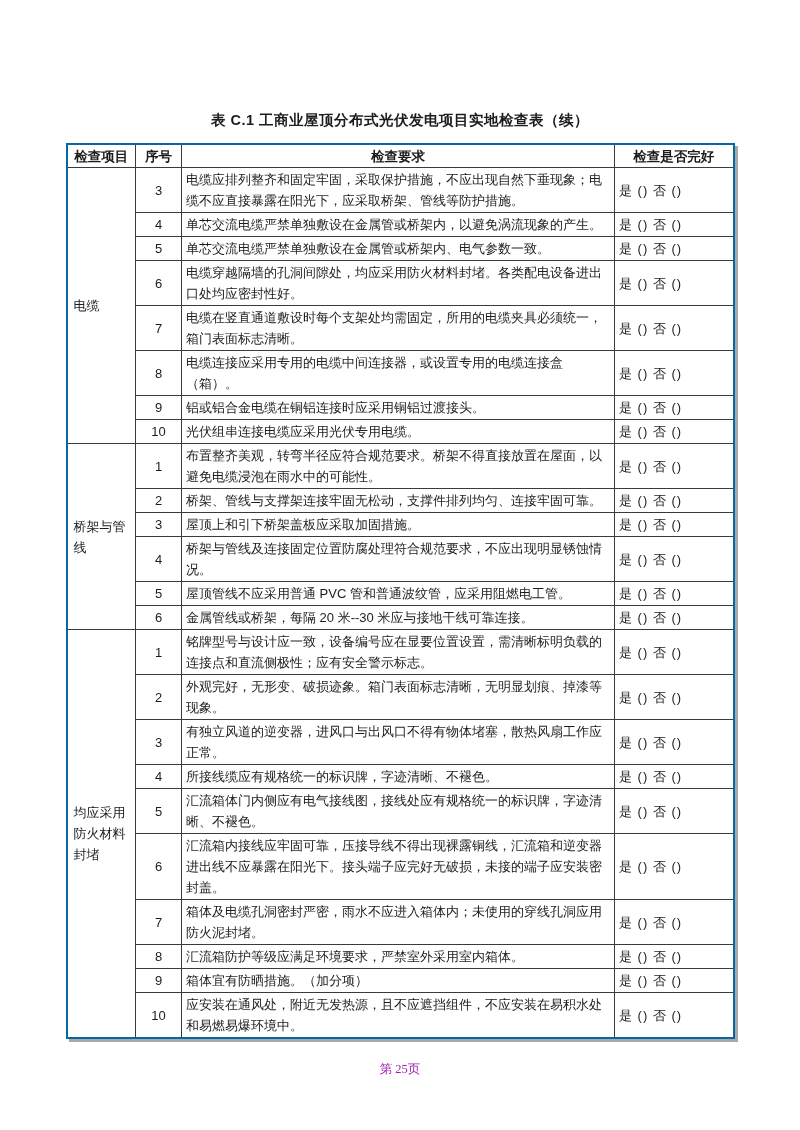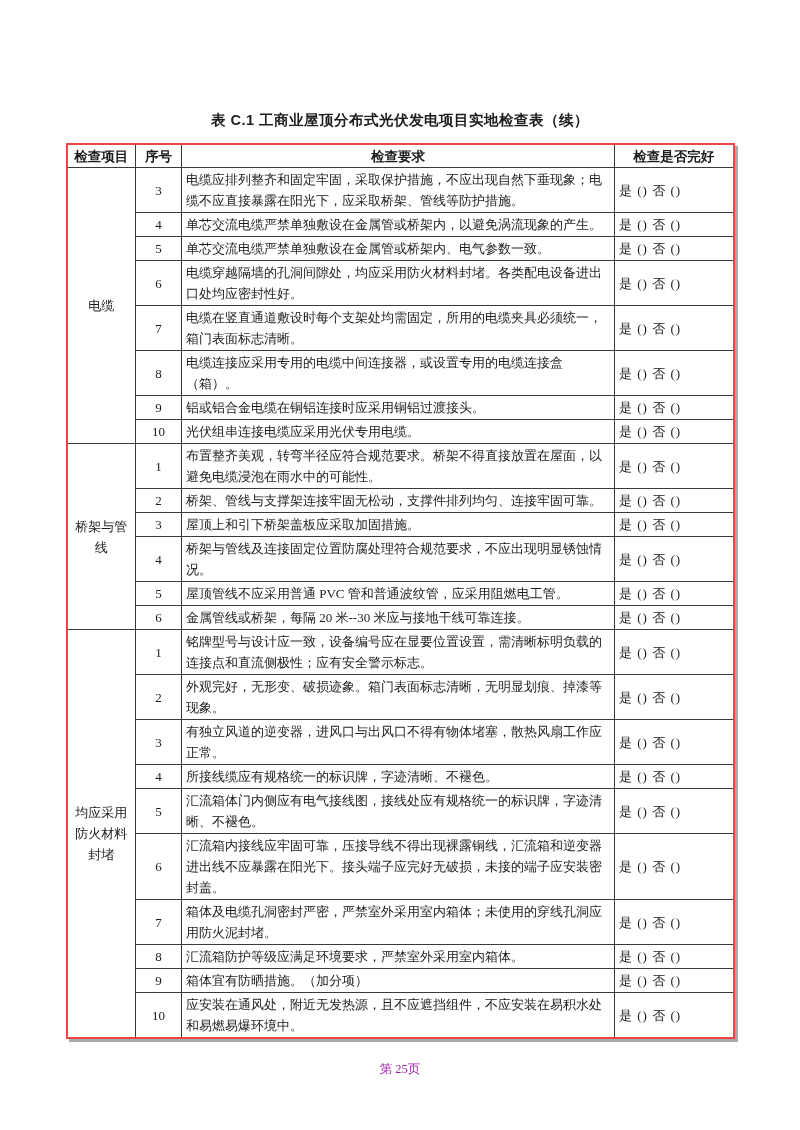--- a/index.html
+++ b/index.html
@@ -17,40 +17,39 @@
     font-weight: bold;
     font-size: 14.5px;
     letter-spacing: 0.5px;
     margin: 17px 0 13px 0;
   }
   table.check-table {
     border-collapse: collapse;
     table-layout: fixed;
     width: 667px;
     margin: 0 auto;
-    border: 2px solid #ef4444;
+    border: 2px solid #0369a1;
     box-shadow: 3px 3px 0 #a9a9a9;
-    font-family: Liberation Serif, serif;
   }
   .check-table th, .check-table td {
     border: 1px solid #3a3a3a;
     padding: 1px 4px;
     font-size: 13px;
     line-height: 21px;
     vertical-align: middle;
     word-break: break-all;
   }
   .check-table th {
     font-weight: bold;
     font-size: 13.5px;
     text-align: center;
     height: 22px;
     padding: 0 2px;
   }
-  td.cell-item   { text-align: center; padding: 1px 6px; }
+  td.cell-item   { padding: 1px 6px; }
   td.cell-no     { text-align: center; }
   td.cell-req    { text-align: left; }
   td.cell-status { white-space: nowrap; letter-spacing: 1px; }
   .page-footer {
     text-align: center;
     font-size: 12.5px;
     margin-top: 22px;
     font-family: "Liberation Serif", serif;
     color: #a21caf;
   }
@@ -177,21 +176,21 @@
       <td class="cell-req">汇流箱体门内侧应有电气接线图，接线处应有规格统一的标识牌，字迹清晰、不褪色。</td>
       <td class="cell-status">是 () 否 ()</td>
     </tr>
     <tr>
       <td class="cell-no">6</td>
       <td class="cell-req">汇流箱内接线应牢固可靠，压接导线不得出现裸露铜线，汇流箱和逆变器进出线不应暴露在阳光下。接头端子应完好无破损，未接的端子应安装密封盖。</td>
       <td class="cell-status">是 () 否 ()</td>
     </tr>
     <tr>
       <td class="cell-no">7</td>
-      <td class="cell-req">箱体及电缆孔洞密封严密，严禁室外采用室内箱体；未使用的穿线孔洞应用防火泥封堵。</td>
+      <td class="cell-req">箱体及电缆孔洞密封严密，雨水不应进入箱体内；未使用的穿线孔洞应用防火泥封堵。</td>
       <td class="cell-status">是 () 否 ()</td>
     </tr>
     <tr>
       <td class="cell-no">8</td>
       <td class="cell-req">汇流箱防护等级应满足环境要求，严禁室外采用室内箱体。</td>
       <td class="cell-status">是 () 否 ()</td>
     </tr>
     <tr>
       <td class="cell-no">9</td>
       <td class="cell-req">箱体宜有防晒措施。（加分项）</td>

